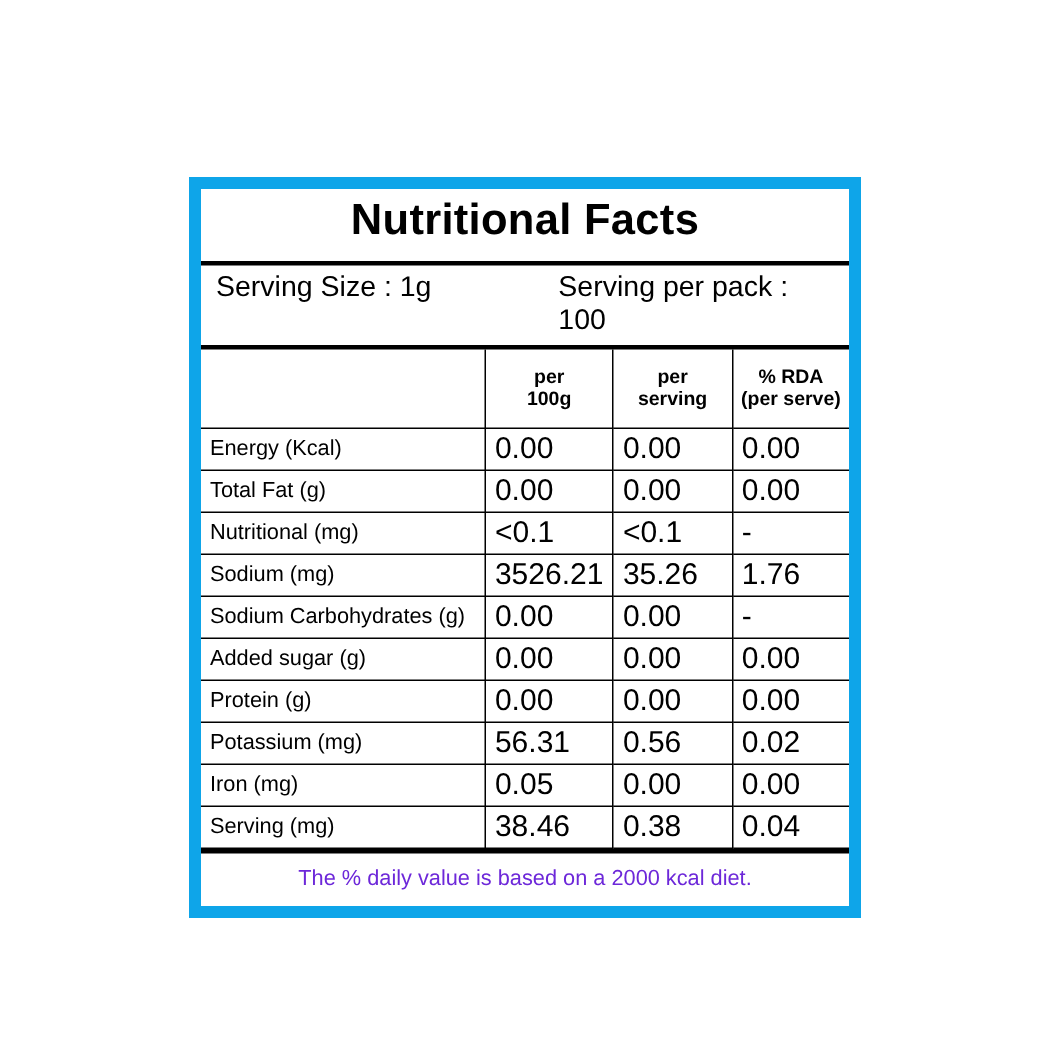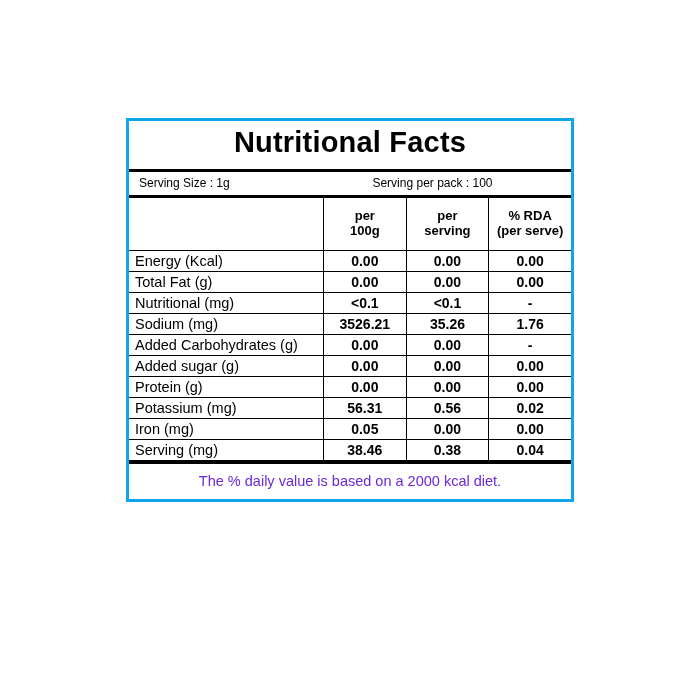--- a/index.html
+++ b/index.html
@@ -17,21 +17,21 @@
     height: 700px;
     background: #ffffff;
   }
 
   .panel {
     position: absolute;
     left: 126px;
     top: 118px;
     width: 448px;
     box-sizing: border-box;
-    border: 3px solid #0ea5e9;
+    border: 8px solid #0ea5e9;
     background: #ffffff;
   }
 
   .title-row {
     box-sizing: border-box;
     border-bottom: 3px solid #000000;
     text-align: center;
     padding: 6px 0 10px 0;
   }
 
@@ -41,21 +41,21 @@
     color: #000000;
     letter-spacing: 0.2px;
     line-height: 1.1;
   }
 
   .serving-row {
     display: flex;
     box-sizing: border-box;
     border-bottom: 3px solid #000000;
     padding: 4px 10px 5px 10px;
-    font-size: 12px;
+    font-size: 19px;
     color: #000000;
   }
 
   .serving-left {
     flex: 0 0 52%;
     text-align: left;
   }
 
   .serving-right {
     flex: 1;
@@ -105,24 +105,23 @@
   td.label {
     text-align: left;
     width: 44%;
     white-space: nowrap;
     font-size: 14.5px;
     padding-left: 12px;
     margin-top: 16px;
   }
 
   td.val {
-    text-align: center;
+    text-align: left;
     width: 18.7%;
-    font-size: 14px;
-    font-weight: bold;
+    font-size: 20px;
   }
 
   .footer-row {
     box-sizing: border-box;
     border-top: 3px solid #000000;
     text-align: center;
     padding: 9px 6px 10px 6px;
     font-size: 14.5px;
     color: #6d28d9;
   }
@@ -179,21 +178,21 @@
           <td class="val">&lt;0.1</td>
           <td class="val">-</td>
         </tr>
         <tr>
           <td class="label">Sodium (mg)</td>
           <td class="val">3526.21</td>
           <td class="val">35.26</td>
           <td class="val">1.76</td>
         </tr>
         <tr>
-          <td class="label">Added Carbohydrates (g)</td>
+          <td class="label">Sodium Carbohydrates (g)</td>
           <td class="val">0.00</td>
           <td class="val">0.00</td>
           <td class="val">-</td>
         </tr>
         <tr>
           <td class="label">Added sugar (g)</td>
           <td class="val">0.00</td>
           <td class="val">0.00</td>
           <td class="val">0.00</td>
         </tr>

